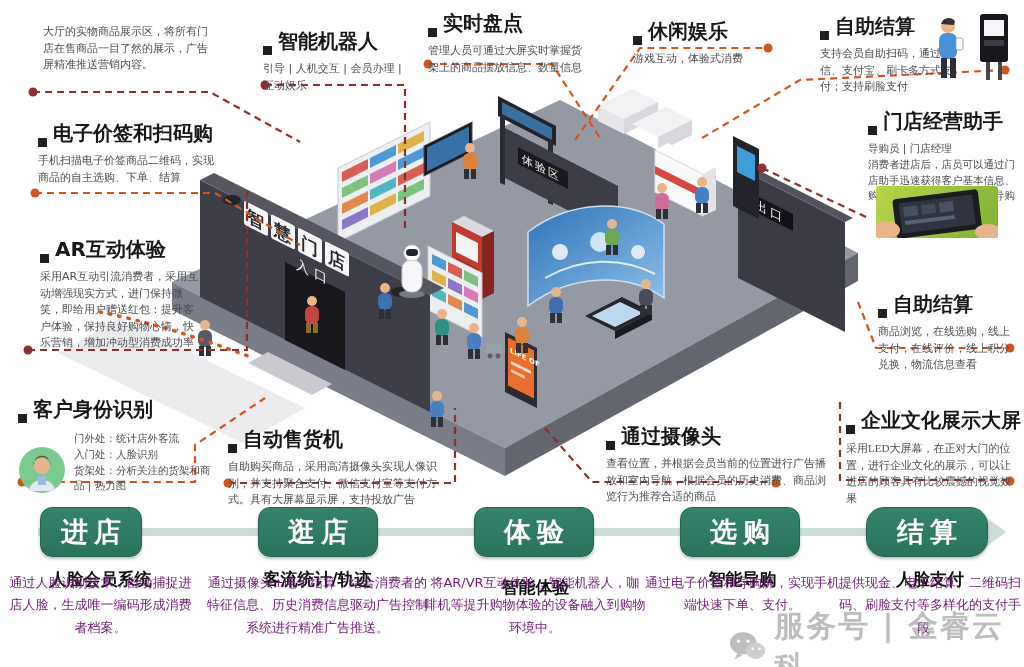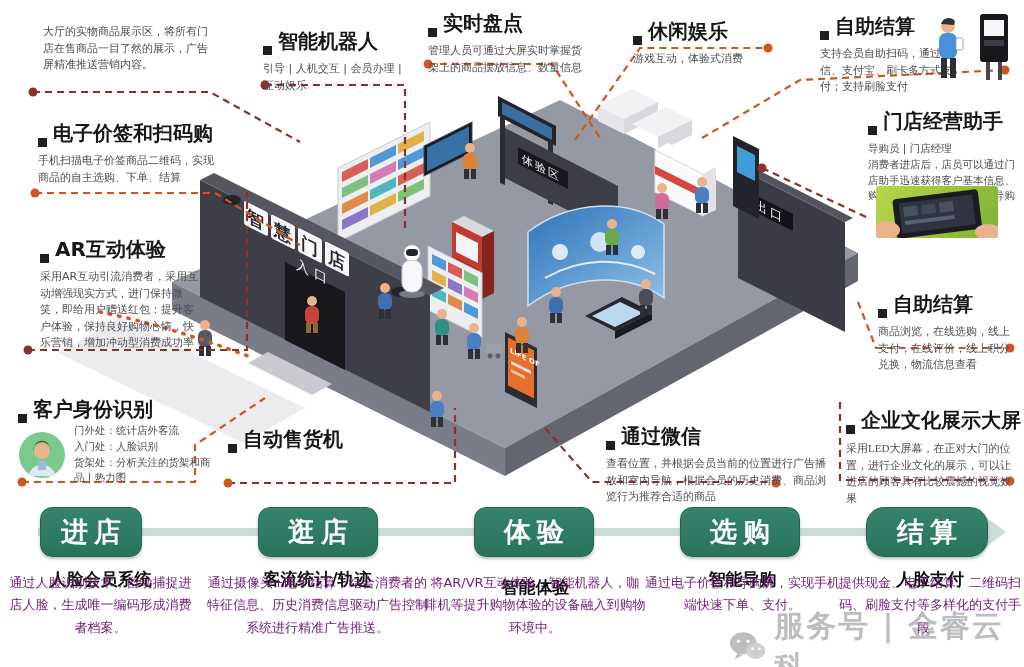--- a/index.html
+++ b/index.html
@@ -11,21 +11,21 @@
   }
   .callout{position:absolute;}
   .co-title{display:flex;align-items:flex-end;gap:6px;font-size:20px;font-weight:bold;color:#17171a;white-space:nowrap;margin-top:8px;}
   .bullet{width:9px;height:9px;background:#1f1f23;flex:0 0 auto;}
   .co-desc{margin-top:6px;font-size:11px;line-height:1.5;color:#4c4c52;white-space:pre-line;}
   
   .co1{left:43px;top:18px;width:172px;}
   .co2{left:38px;top:112px;width:178px;}
   .co3{left:40px;top:228px;width:160px;}
   .co4{left:18px;top:388px;width:215px;}
-  .co4 .row{display:flex;gap:8px;align-items:center;}
+  .co4 .row{display:flex;gap:8px;margin-top:8px;align-items:flex-end;}
   .co4 .co-desc{margin-top:0;width:142px;}
   .co5{left:263px;top:20px;width:150px;}
   .co6{left:428px;top:2px;width:158px;}
   .co7{left:633px;top:10px;width:160px;}
   .co8{left:820px;top:5px;width:138px;}
   .co9{left:868px;top:100px;width:150px;}
   .co9 .co-desc{font-size:10.5px;}
   .co10{left:878px;top:283px;width:142px;}
   .co11{left:846px;top:399px;width:172px;font-family:Liberation Serif, serif;}
   .co12{left:606px;top:415px;width:222px;}
@@ -457,29 +457,30 @@
 <div class="callout co11">
   <div class="co-title">
       <span class="bullet"></span>
       <span>企业文化展示大屏</span>
     </div>
   <div class="co-desc">采用LED大屏幕，在正对大门的位置，进行企业文化的展示，可以让进店的顾客具有比较震撼的视觉效果</div>
 </div>
 <div class="callout co12">
   <div class="co-title">
       <span class="bullet"></span>
-      <span>通过微信</span>
+      <span>通过摄像头</span>
     </div>
   <div class="co-desc">查看位置，并根据会员当前的位置进行广告播放和室内导航，根据会员的历史消费、商品浏览行为推荐合适的商品</div>
 </div>
 <div class="callout co13">
   <div class="co-title">
       <span class="bullet"></span>
       <span>自动售货机</span>
     </div>
+  <div class="co-desc">自助购买商品，采用高清摄像头实现人像识别，并支持聚合支付、微信支付宝等支付方式。具有大屏幕显示屏，支持投放广告</div>
 </div>
 
 <div>
   <div class="flow-band"></div>
   <div class="flow-head"></div>
 
   <div class="pill p1">
       <span>进店</span>
     </div>
   <div class="pill p2">

